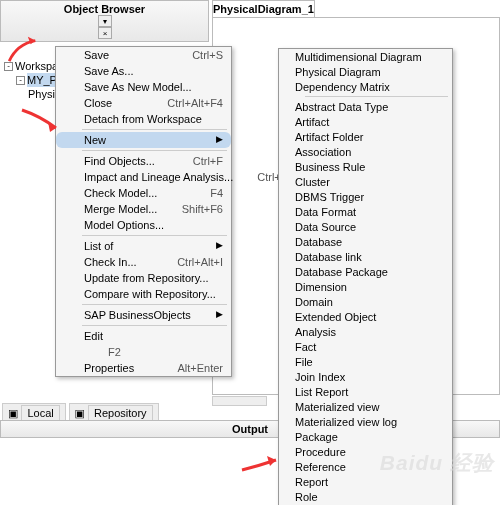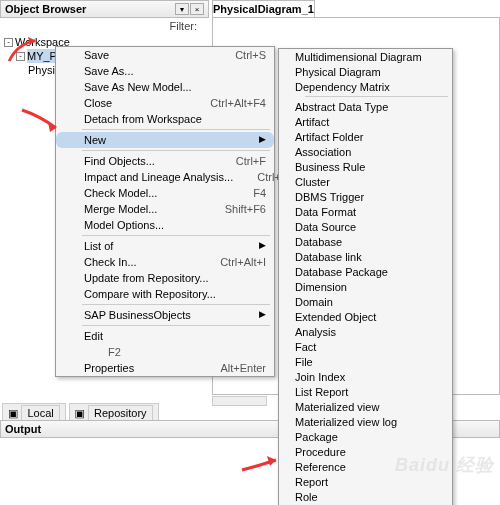--- a/index.html
+++ b/index.html
@@ -1,17 +1,17 @@
 <!DOCTYPE html>
 <html><head>
 <meta charset="utf-8">
 <style>
 * { margin:0; padding:0; box-sizing:border-box; font-family:Tahoma,Arial,sans-serif; font-size:11px; }
 body { background:#fff; width:500px; height:505px; overflow:hidden; position:relative; }
-.panel-header { background:linear-gradient(#f8f8f8,#e8e8e8); border:1px solid #bbb; padding:2px 4px; display:flex; align-items:center; }
+.panel-header { background:linear-gradient(#f8f8f8,#e8e8e8); border:1px solid #bbb; padding:2px 4px; display:flex; align-items:center;flex-direction:column; }
 .panel-header .title { font-weight:bold; flex:1; }
 .win-btn { width:14px; height:12px; margin-left:1px; border:1px solid #aaa; background:#eee; display:flex; align-items:center; justify-content:center; font-size:8px; }
 .ob-panel { position:absolute; left:0; top:0; width:209px; }
 .filter-row { padding:2px 12px; color:#444;text-align:right; }
 .tree { padding:1px 4px; line-height:14px; }
 .tree-item { display:flex; align-items:center; }
 .tree-item .sq { width:9px; height:9px; border:1px solid #888; margin-right:2px; display:flex; align-items:center; justify-content:center; font-size:8px; }
 .sel { background:#c2d8ef; }
 .diagram-tab { position:absolute; left:212px; top:0; right:0; }
 .tab { display:inline-block; background:#fff; border:1px solid #bbb; border-bottom:none; padding:2px 0; font-weight:bold; }
@@ -19,28 +19,28 @@
 .tabs-bottom { position:absolute; left:2px; top:403px; font-size:10px; }
 .tabs-bottom span { border:1px solid #ccc; padding:1px 5px; background:#eee; display:inline-block;text-align:right; }
 .output-header { position:absolute; left:0; top:420px; right:0; }
 .menu { position:absolute; background:#f5f5f5; border:1px solid #999; box-shadow:2px 2px 4px rgba(0,0,0,.25); }
 .menu-item { padding:2px 8px 2px 28px; white-space:nowrap; display:flex; }
 .menu-item.hi { background:#c2d8ef;border-radius:6px; }
 .menu-item .lbl { flex:1; }
 .menu-item .sc { color:#555; padding-left:24px; }
 .menu-item .arr { padding-left:14px; font-size:9px; }
 .sep { height:1px; background:#ccc; margin:2px 4px 2px 26px; }
-.menu1 { left:55px; top:46px; width:220px; }
+.menu1 { left:55px; top:46px; width:177px; }
 .menu2 { left:278px; top:48px; width:175px; max-height:468px; overflow:hidden; }
 .menu2 .menu-item { padding:1.5px 10px 1.5px 16px; }
 .red-arrow { position:absolute; pointer-events:none; }
 .ra1 { left:7px; top:35px; width:38px; height:28px; }
 .ra2 { left:20px; top:108px; width:42px; height:30px; }
 .ra3 { left:240px; top:452px; width:42px; height:22px; }
-.watermark { position:absolute; right:6px; bottom:28px; color:#d9d9d9; font-size:18px; font-style:italic; font-weight:bold; letter-spacing:1px; opacity:.6; }
+.watermark { position:absolute; right:6px; bottom:28px; color:#d9d9d9; font-size:21px; font-style:italic; font-weight:bold; letter-spacing:1px; opacity:.6; }
 .scroll-hint { position:absolute; left:212px; top:396px; width:55px; height:10px; border:1px solid #ccc; background:#eee; }
 </style>
 </head>
 <body>
 
 <div class="ob-panel">
   <div class="panel-header">
     <span class="title">Object Browser</span>
     <span class="win-btn">▾</span>
     <span class="win-btn">×</span>

